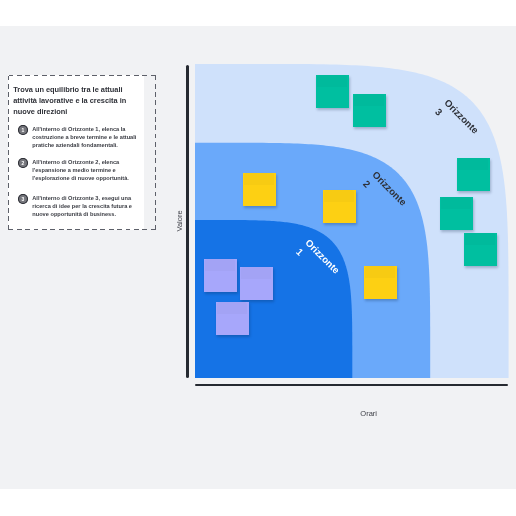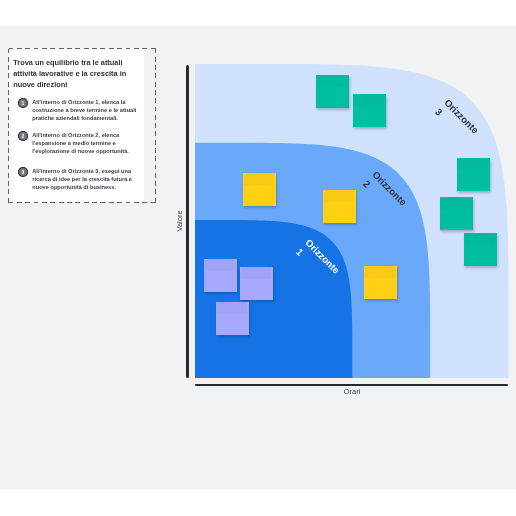--- a/index.html
+++ b/index.html
@@ -14,21 +14,21 @@
   body { opacity: 0.99999; }
   #canvas {
     position: absolute;
     left: 0; top: 26px;
     width: 516px; height: 463px;
     background: #f1f2f4;
   }
   
   #instr-card {
     position: absolute;
-    left: 8px; top: 48px;
+    left: 8px; top: 75px;
     width: 136px; height: 155px;
     background: #ffffff;
     box-sizing: border-box;
   }
   #instr-border { position: absolute; left: 0; top: 0; width: 148px; height: 155px; pointer-events: none; }
   #instr-title {
     position: absolute;
     left: 5.2px; top: 8.6px;
     width: 116px;
     font-size: 7.4px;
@@ -66,21 +66,21 @@
     margin-top: -0.5px;
   }
   
   #chart { position: absolute; left: 0; top: 0; width: 516px; height: 463px; }
   .axis-line { position: absolute; background: #262a31; border-radius: 2px; }
   #y-axis { left: 186.2px; top: 38.9px; width: 2.5px; height: 313px; }
   #x-axis { left: 194.7px; top: 357.5px; width: 313.5px; height: 2.9px; }
   .axis-label { position: absolute; font-size: 7.5px; color: #3b3d44; white-space: nowrap; }
   #y-label-wrap { position: absolute; left: 179.3px; top: 195.3px; width: 0; height: 0; }
   #y-label { position: absolute; left: 0; top: 0; transform: translate(-50%,-50%) rotate(-90deg); }
-  #x-label { left: 327px; top: 361px; width: 50px; text-align: center; }
+  #x-label { left: 327px; top: 383px; width: 50px; text-align: right; }
   #zones-svg { position: absolute; left: 0; top: 0; width: 516px; height: 463px; }
   .zone-label {
     position: absolute;
     font-size: 9.6px;
     font-weight: bold;
     white-space: nowrap;
     line-height: 12.6px;
     transform-origin: 0 0;
     transform: rotate(45deg);
   }

